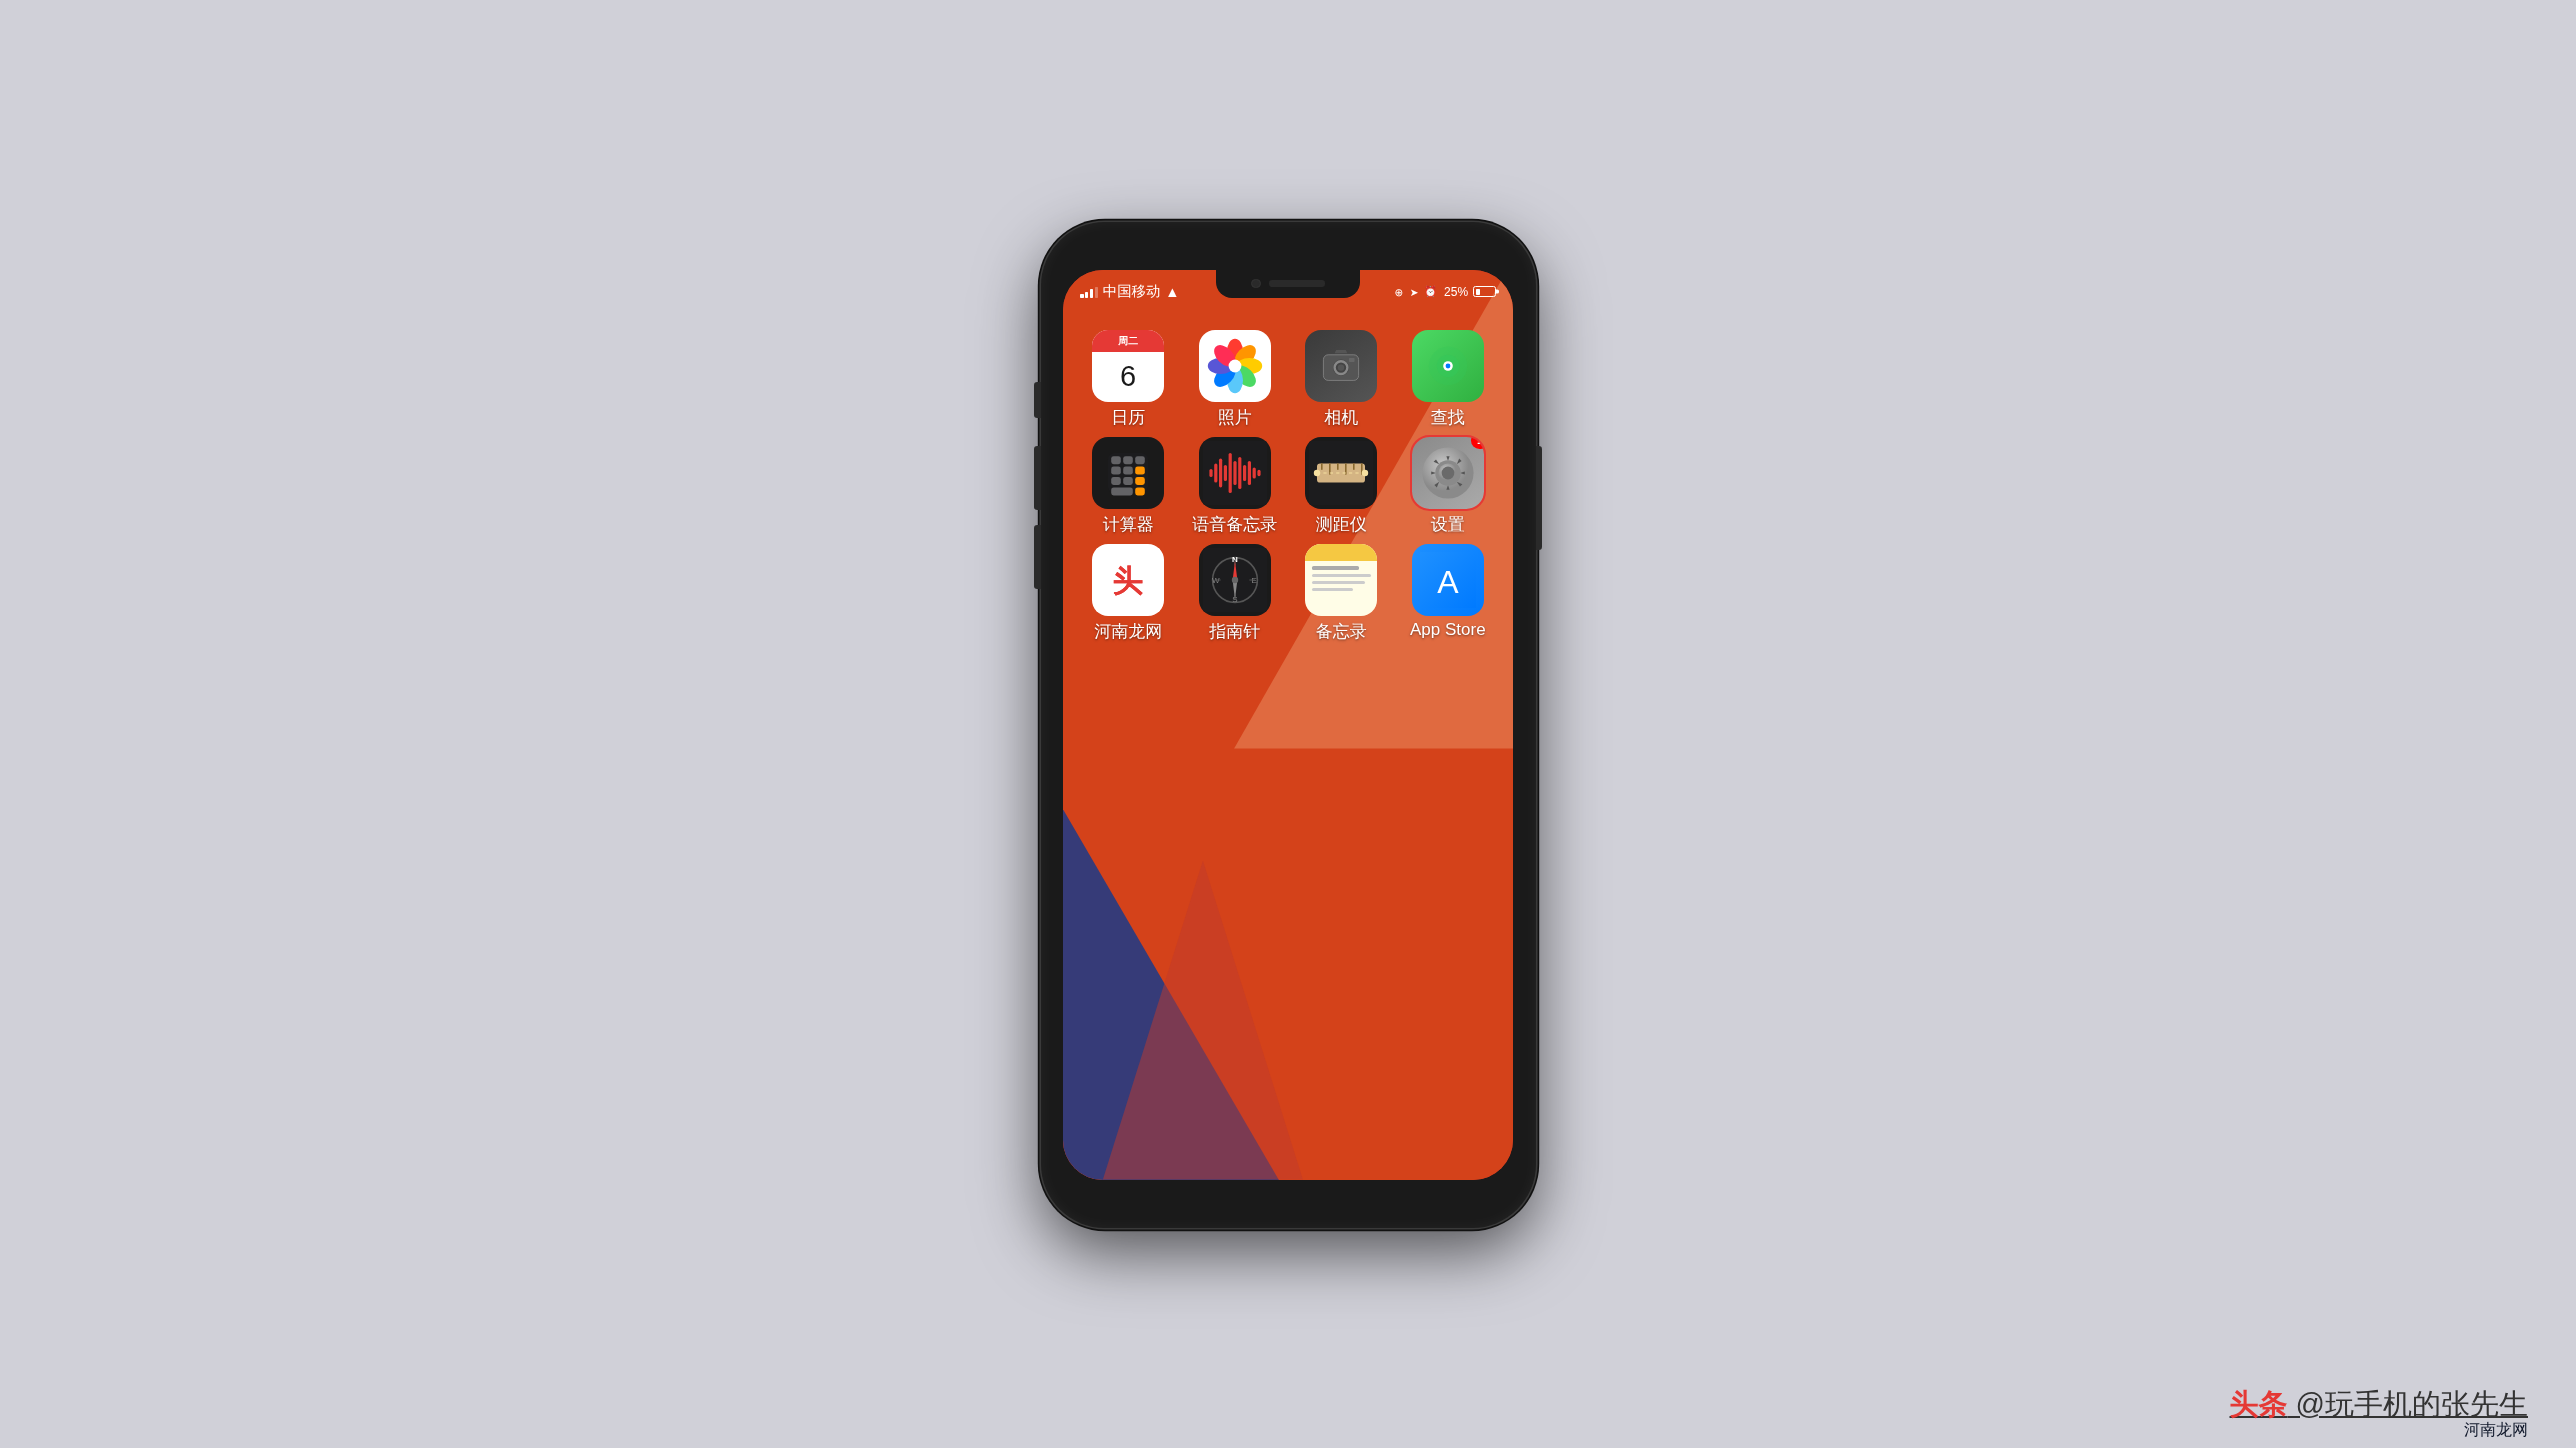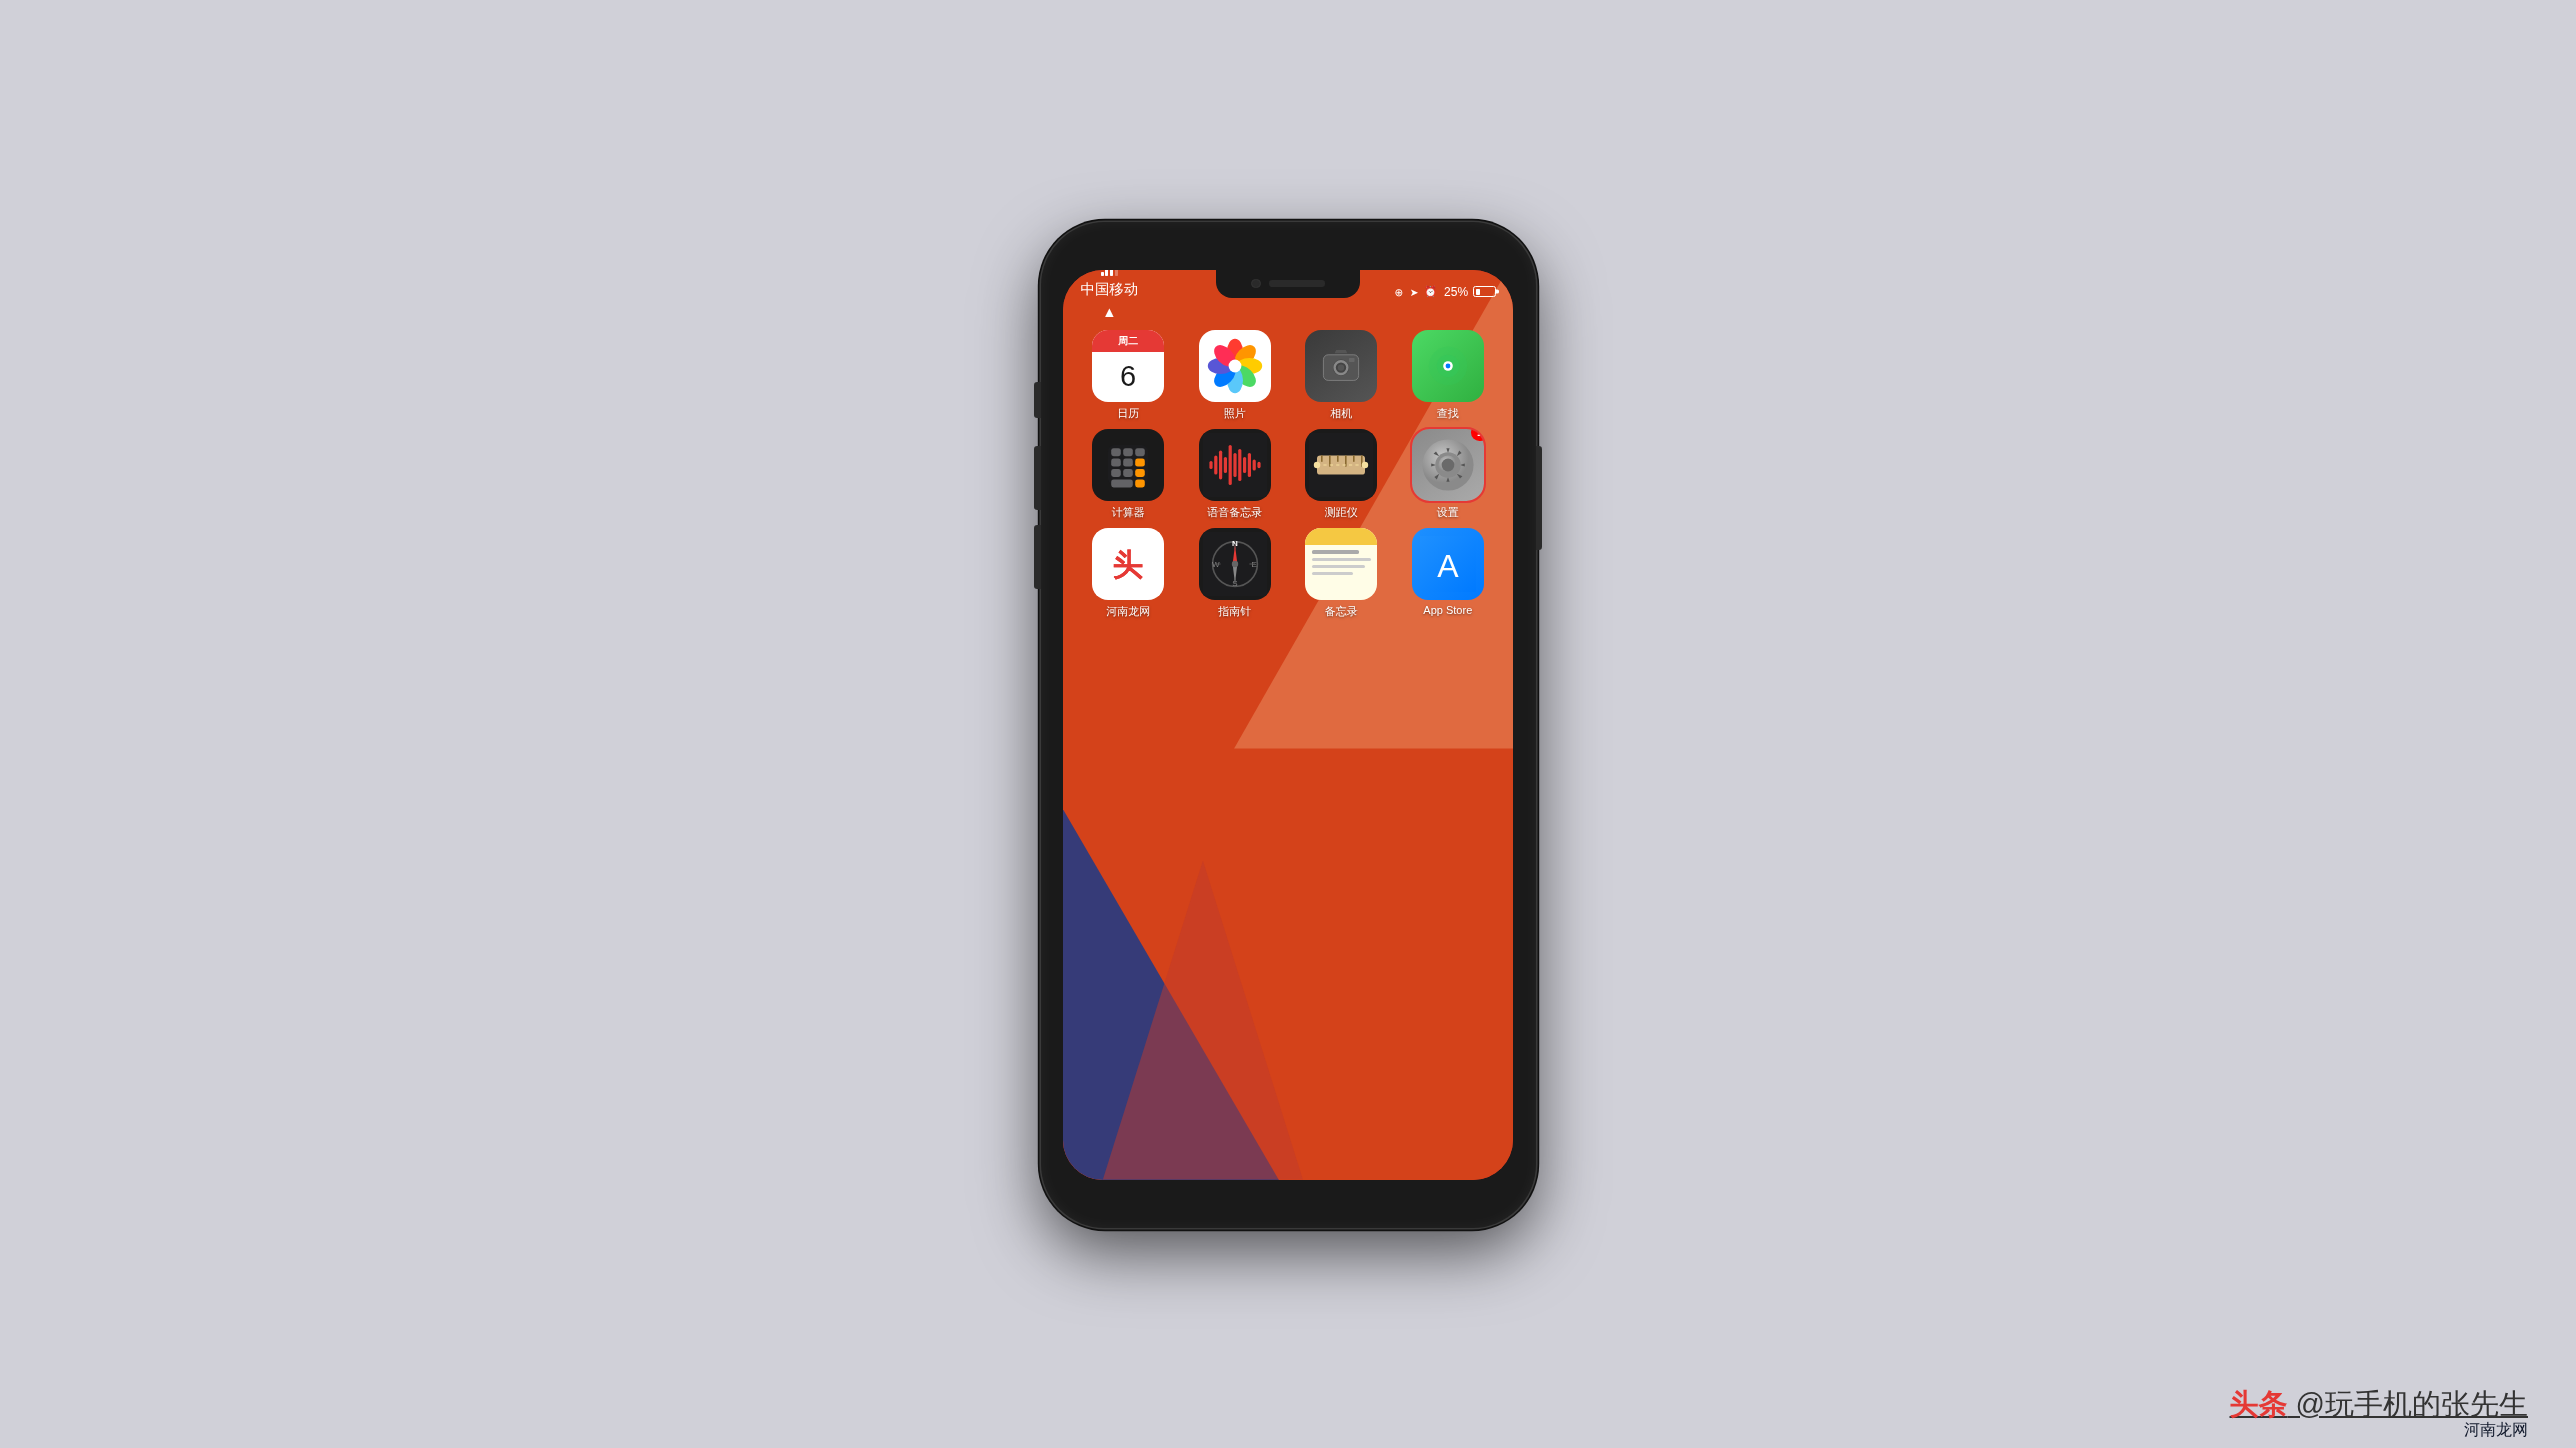--- a/index.html
+++ b/index.html
@@ -157,21 +157,20 @@
       padding: 0 17.6px;
       z-index: 10;
     }
     .status-left {
       display: flex;
       align-items: center;
       gap: 4.8px;
       color: white;
       font-size: 14.4px;
       font-weight: 500;
-      flex-direction: column;
     }
     .signal-bars {
       display: flex;
       align-items: flex-end;
       gap: 1.6px;
       height: 12.8px;
     }
     .signal-bar {
       width: 3.2px;
       background: white;
@@ -287,21 +286,21 @@
       width: 72px;
       height: 72px;
       border-radius: 16px;
       overflow: hidden;
       position: relative;
       flex-shrink: 0;
     }
 
     .app-label {
       color: white;
-      font-size: 11px;
+      font-size: 17px;
       text-align: right;
       text-shadow: 0 0.8px 2.4px rgba(0,0,0,0.5);
       white-space: nowrap;
     }
 
     
     .badge {
       position: absolute;
       top: -4.8px;
       right: -4.8px;

